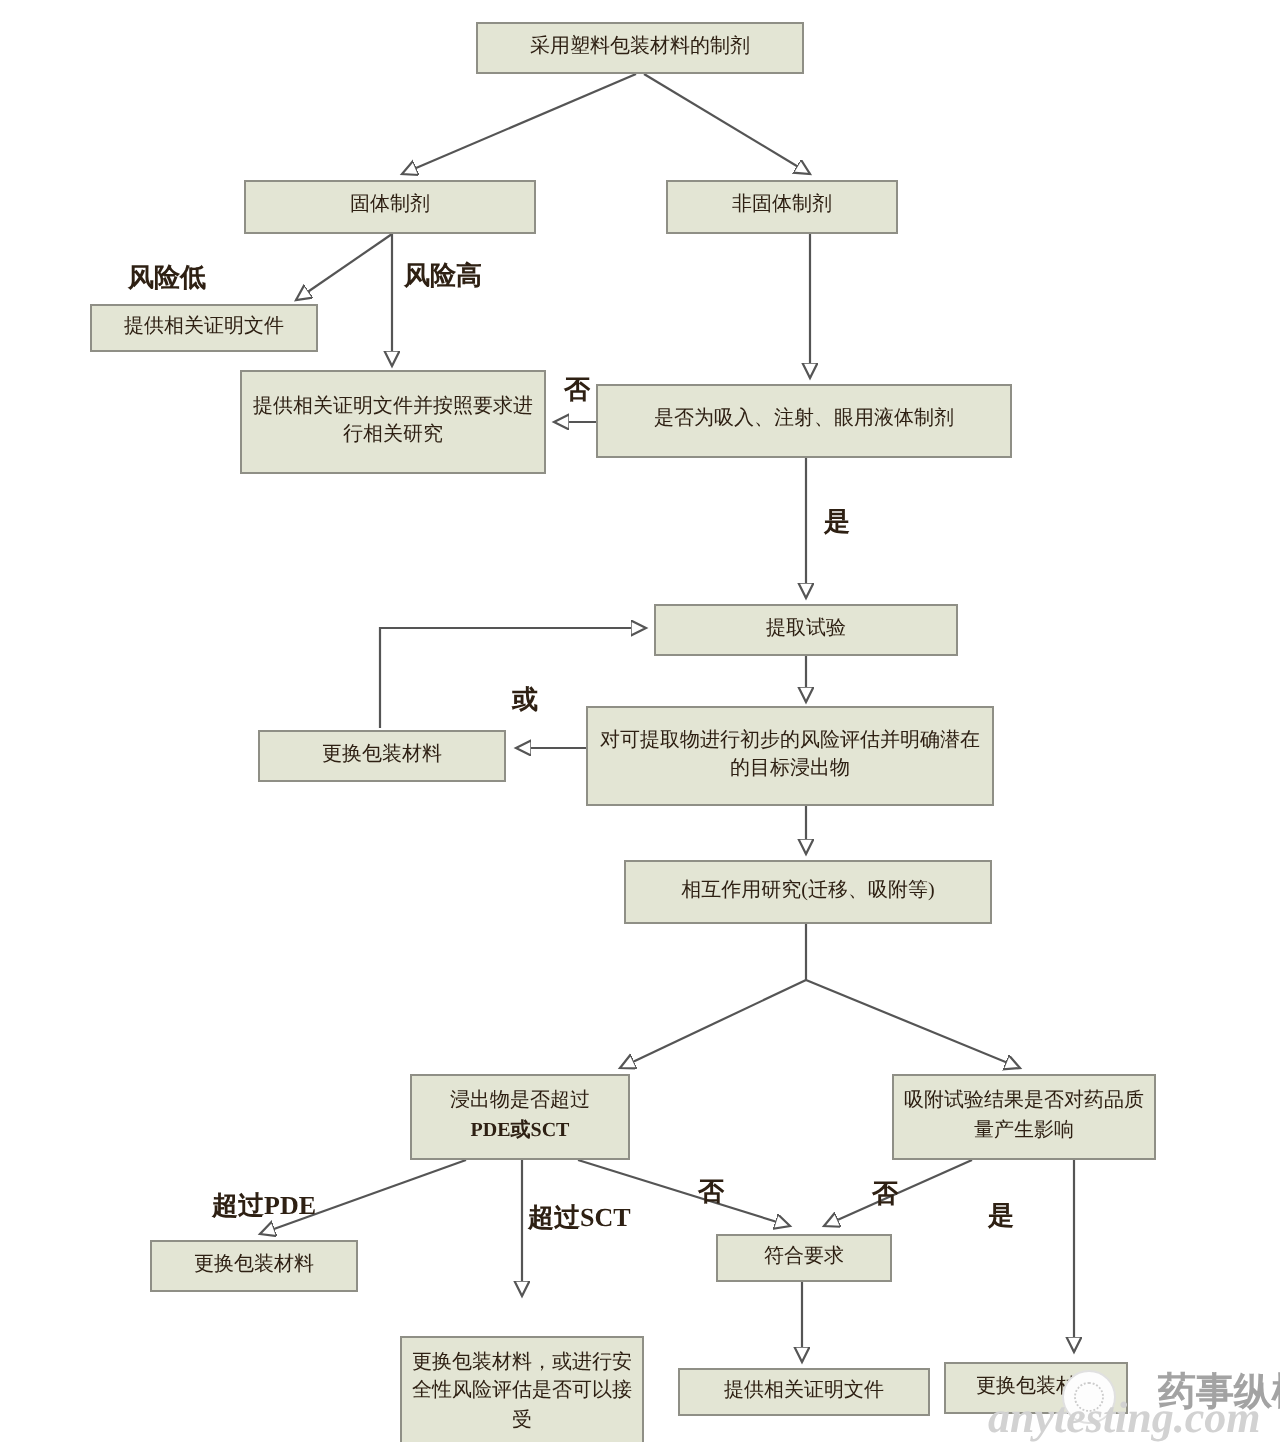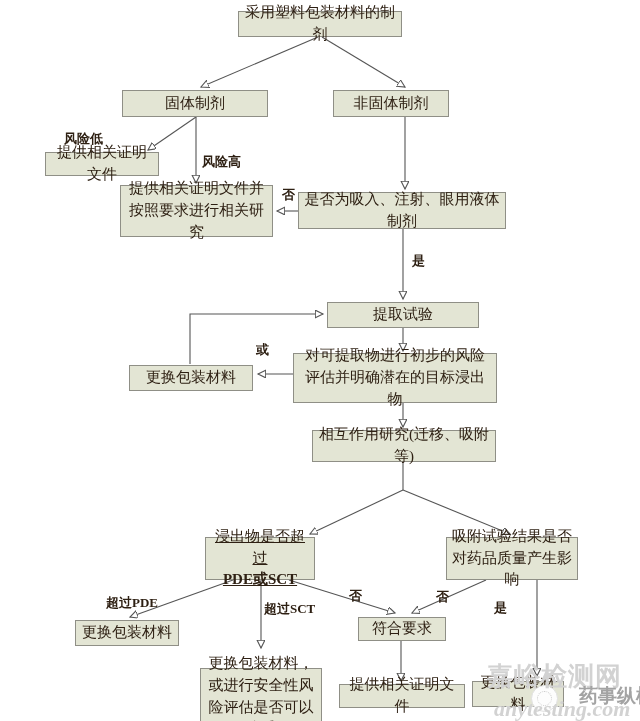--- a/index.html
+++ b/index.html
@@ -17,21 +17,21 @@
     position:absolute;left:0;top:0;z-index:1;
   }
   .node{
     position:absolute;
     box-sizing:border-box;
     background:var(--node_fill,#e3e5d4);
     border:1px solid var(--node_border,#8f8f86);
     color:var(--text,#2e2013);
     display:flex;align-items:center;justify-content:center;
     text-align:center;
-    font-size:15px;line-height:1.45;
+    font-size:10px;line-height:1.45;
     padding:1px 4px;
     z-index:2;
   }
   .node .bold-code{font-weight:bold;}
   .edge-label{
     position:absolute;
     color:var(--text,#2e2013);
     font-size:13px;font-weight:bold;
     white-space:nowrap;
     z-index:3;
@@ -134,21 +134,21 @@
   </div>
 
   <div class="node" style="left:293px;top:353px;width:204px;height:50px;">
     <span>对可提取物进行初步的风险评估并明确潜在的目标浸出物</span>
   </div>
 
   <div class="node" style="left:312px;top:430px;width:184px;height:32px;">
     <span>相互作用研究(迁移、吸附等)</span>
   </div>
 
-  <div class="node" style="left:205px;top:537px;width:110px;height:43px;text-decoration:underline;">
+  <div class="node" style="left:205px;top:537px;width:110px;height:43px;">
     <span>
       <span>浸出物是否超过</span><br>
       <span class="bold-code">PDE或SCT</span>
     </span>
   </div>
 
   <div class="node" style="left:446px;top:537px;width:132px;height:43px;">
     <span>吸附试验结果是否对药品质量产生影响</span>
   </div>
 
@@ -166,28 +166,27 @@
 
   <div class="node" style="left:339px;top:684px;width:126px;height:24px;">
     <span>提供相关证明文件</span>
   </div>
 
   <div class="node" style="left:472px;top:681px;width:92px;height:26px;">
     <span>更换包装材料</span>
   </div>
 
   <span class="edge-label" style="left:64px;top:130px;">风险低</span>
-  <span class="edge-label" style="left:202px;top:153px;">风险高</span>
+  <span class="edge-label" style="left:202px;top:129px;">风险高</span>
   <span class="edge-label" style="left:282px;top:186px;">否</span>
   <span class="edge-label" style="left:412px;top:252px;">是</span>
   <span class="edge-label" style="left:256px;top:341px;">或</span>
   <span class="edge-label" style="left:106px;top:594px;">超过PDE</span>
   <span class="edge-label" style="left:264px;top:600px;">超过SCT</span>
   <span class="edge-label" style="left:349px;top:587px;">否</span>
   <span class="edge-label" style="left:436px;top:588px;">否</span>
   <span class="edge-label" style="left:494px;top:599px;">是</span>
 
   <div class="wm-logo"></div>
-  <span class="watermark wm-site">嘉峪检测网</span>
   <span class="watermark wm-brand">药事纵横</span>
   <span class="watermark wm-url">anytesting.com</span>
 
 </div>
 
 </body></html>

